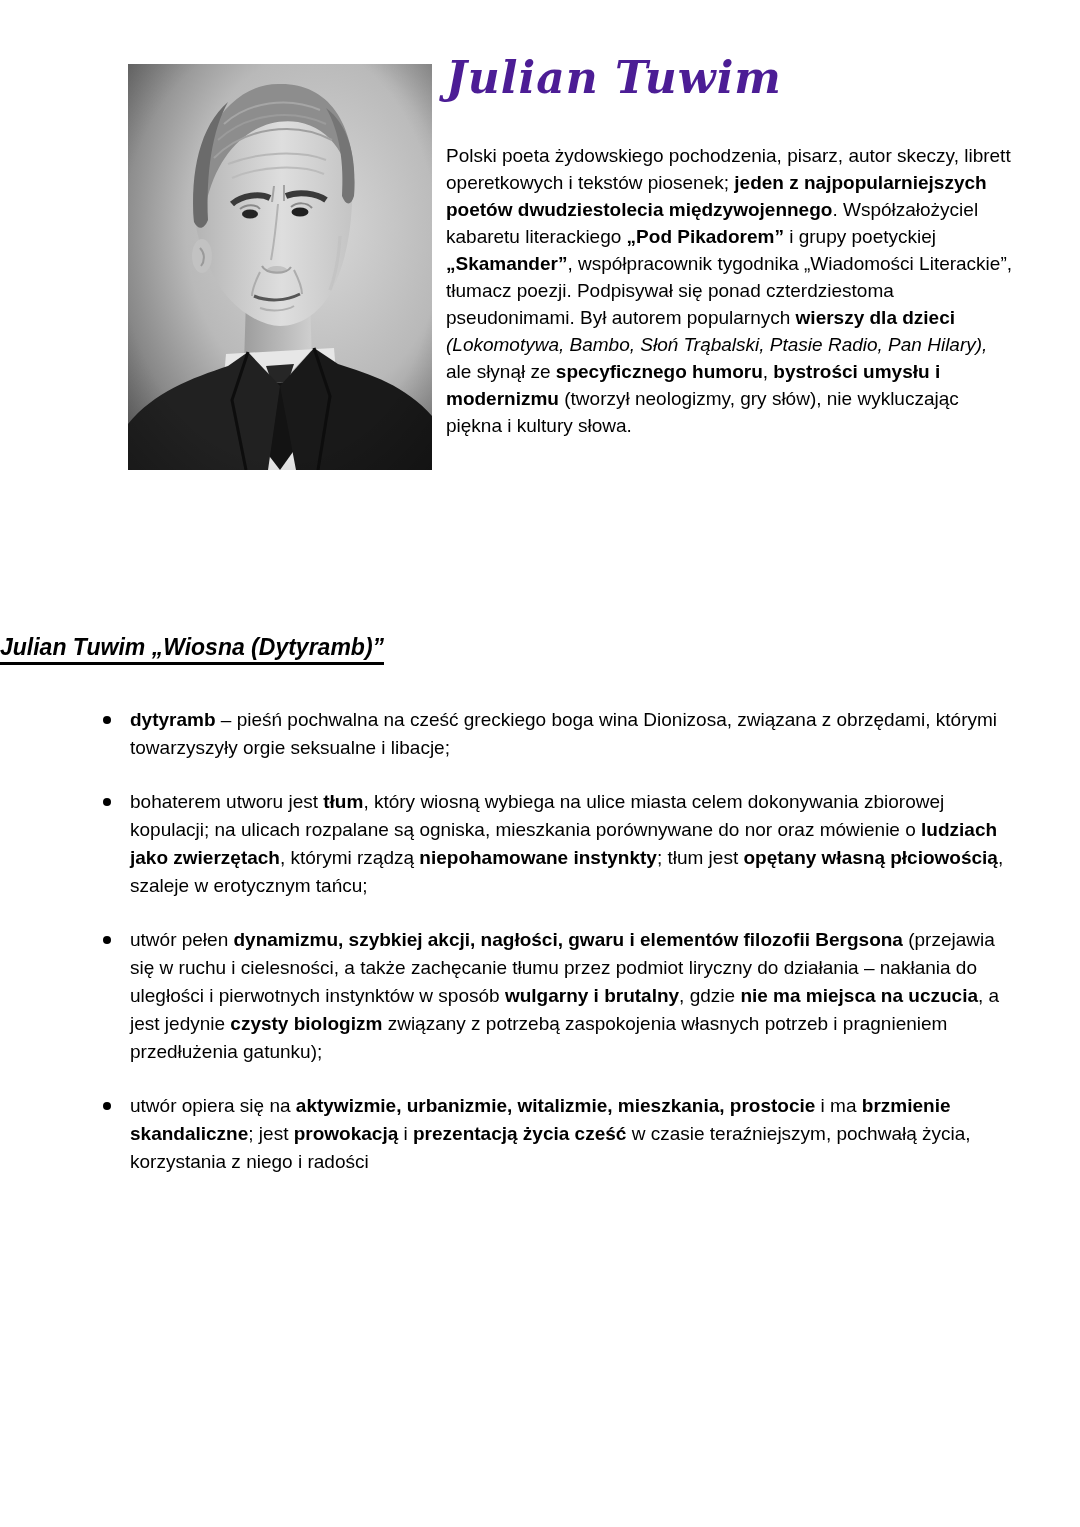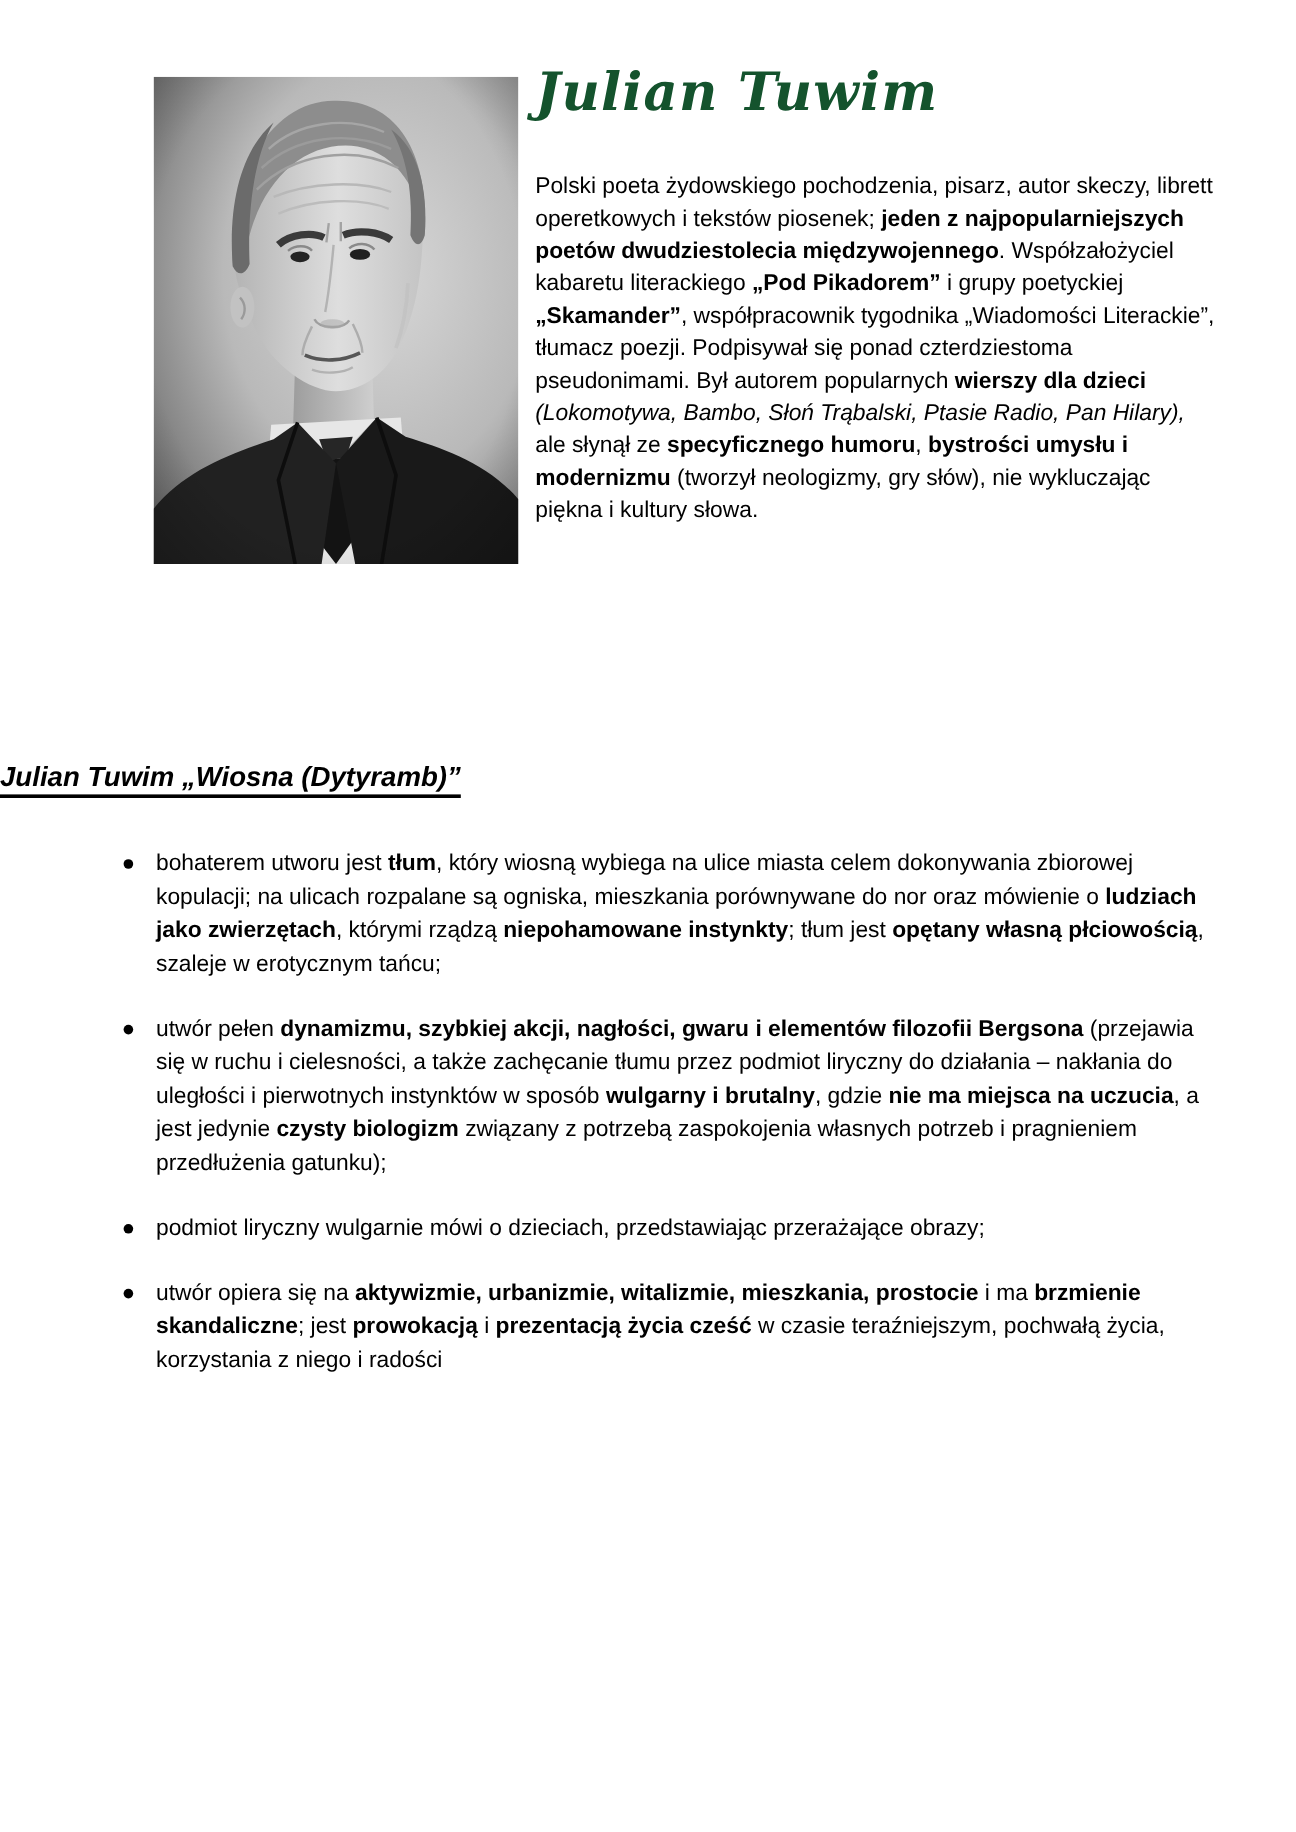--- a/index.html
+++ b/index.html
@@ -8,21 +8,21 @@
     font-family:"Liberation Sans", sans-serif; color:#000;
     overflow:hidden;
   }
   .portrait {
     position:absolute; left:128px; top:64px; width:304px; height:406px;
   }
   .portrait svg { display:block; width:304px; height:406px; }
   .title {
     position:absolute; left:446px; top:52px; margin:0;
     font-family:"DejaVu Serif", serif; font-style:italic; font-weight:600;
-    font-size:44px; letter-spacing:1px; color:#14532d;
+    font-size:44px; letter-spacing:1px; color:#4c1d95;
   }
   .bio {
     position:absolute; left:446px; top:142px; width:568px; margin:0;
     font-size:19px; line-height:27px; color:#000;
   }
   .b { font-weight:bold; }
   .i { font-style:italic;text-align:right; }
   .section-heading {
     position:absolute; left:0; top:634px; width:1080px; margin:0;
     text-align:left; font-size:23px; font-weight:bold; font-style:italic;
@@ -125,19 +125,19 @@
     </svg>
   </div>
 
   <h1 class="title">Julian Tuwim</h1>
 
   <p class="bio"><span>Polski poeta żydowskiego pochodzenia, pisarz, autor skeczy, librett operetkowych i tekstów piosenek; </span><span class="b">jeden z najpopularniejszych poetów dwudziestolecia międzywojennego</span><span>. Współzałożyciel kabaretu literackiego </span><span class="b">„Pod Pikadorem”</span><span> i grupy poetyckiej </span><span class="b">„Skamander”</span><span>, współpracownik tygodnika „Wiadomości Literackie”, tłumacz poezji. Podpisywał się ponad czterdziestoma pseudonimami. Był autorem popularnych </span><span class="b">wierszy dla dzieci</span><span> </span><span class="i">(Lokomotywa, Bambo, Słoń Trąbalski, Ptasie Radio, Pan Hilary),</span><span> ale słynął ze </span><span class="b">specyficznego humoru</span><span>, </span><span class="b">bystrości umysłu i modernizmu</span><span> (tworzył neologizmy, gry słów), nie wykluczając piękna i kultury słowa.</span></p>
 
   <h2 class="section-heading"><span class="underline">Julian Tuwim „Wiosna (Dytyramb)”</span></h2>
 
   <ul class="bullets">
+      <li><span class="b">dytyramb</span><span> – pieśń pochwalna na cześć greckiego boga wina Dionizosa, związana z obrzędami, którymi towarzyszyły orgie seksualne i libacje;</span></li>
       <li><span>bohaterem utworu jest </span><span class="b">tłum</span><span>, który wiosną wybiega na ulice miasta celem dokonywania zbiorowej kopulacji; na ulicach rozpalane są ogniska, mieszkania porównywane do nor oraz mówienie o </span><span class="b">ludziach jako zwierzętach</span><span>, którymi rządzą </span><span class="b">niepohamowane instynkty</span><span>; tłum jest </span><span class="b">opętany własną płciowością</span><span>, szaleje w erotycznym tańcu;</span></li>
       <li><span>utwór pełen </span><span class="b">dynamizmu, szybkiej akcji, nagłości, gwaru i elementów filozofii Bergsona</span><span> (przejawia się w ruchu i cielesności, a także zachęcanie tłumu przez podmiot liryczny do działania – nakłania do uległości i pierwotnych instynktów w sposób </span><span class="b">wulgarny i brutalny</span><span>, gdzie </span><span class="b">nie ma miejsca na uczucia</span><span>, a jest jedynie </span><span class="b">czysty biologizm</span><span> związany z potrzebą zaspokojenia własnych potrzeb i pragnieniem przedłużenia gatunku);</span></li>
-      <li><span>podmiot liryczny wulgarnie mówi o dzieciach, przedstawiając przerażające obrazy;</span></li>
       <li><span>utwór opiera się na </span><span class="b">aktywizmie, urbanizmie, witalizmie, mieszkania, prostocie</span><span> i ma </span><span class="b">brzmienie skandaliczne</span><span>; jest </span><span class="b">prowokacją</span><span> i </span><span class="b">prezentacją życia cześć</span><span> w czasie teraźniejszym, pochwałą życia, korzystania z niego i radości</span></li>
     </ul>
 
 </div>
 
 </body></html>

